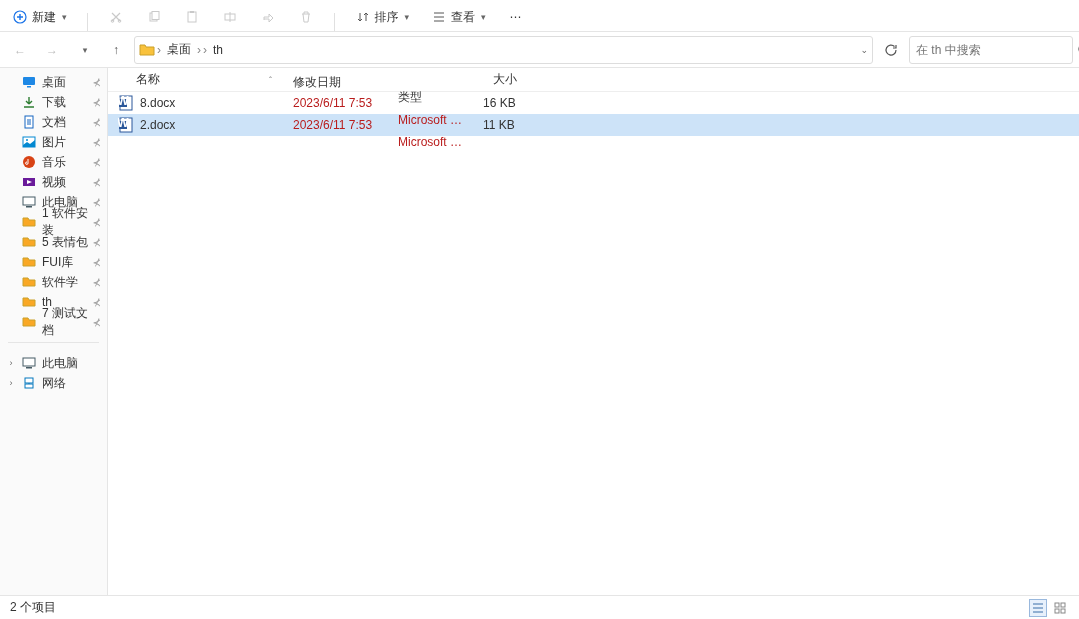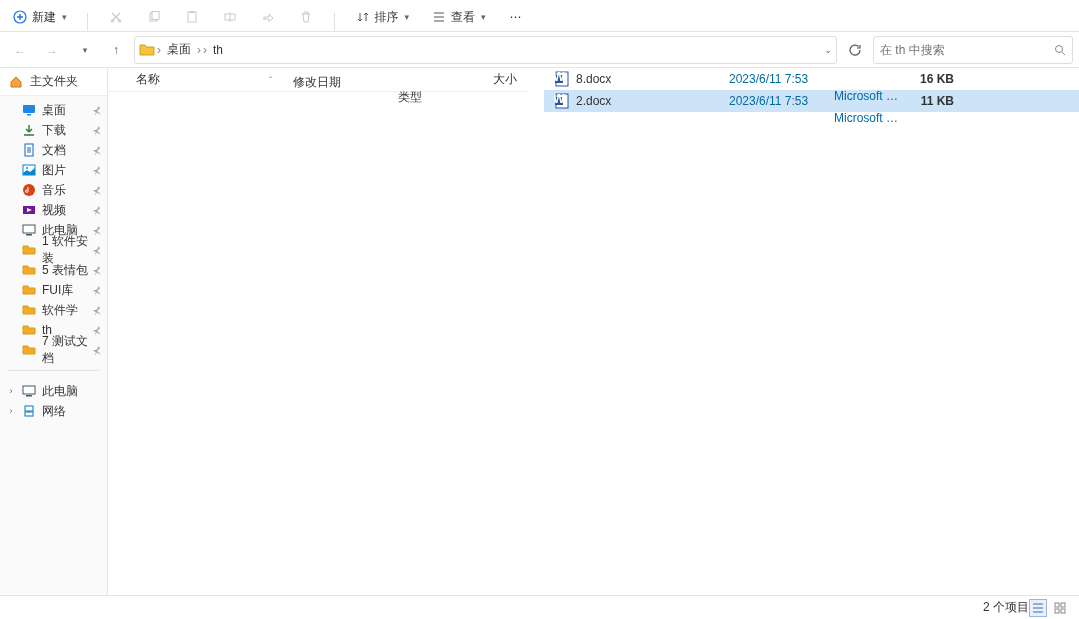--- a/index.html
+++ b/index.html
@@ -14,53 +14,53 @@
 .disabled { opacity:.45; }
 
 
 .navbar { height:36px; display:flex; align-items:center; padding:0 6px; gap:4px; border-bottom:1px solid #e5e5e5; }
 .arrow { width:28px; height:28px; display:flex; align-items:center; justify-content:center; cursor:pointer; color:#555; }
 .arrow.dis { color:#bbb; }
 .crumbs { flex:1; display:flex; align-items:center; height:28px; border:1px solid #ddd; border-radius:3px; padding:0 4px; gap:2px; }
 .crumb { padding:0 4px; cursor:pointer; }
 .csep { color:#888; }
 .refresh { width:28px; height:28px; display:flex; align-items:center; justify-content:center; cursor:pointer; }
-.search { width:200px; height:28px; border:1px solid #ddd; border-radius:3px; display:flex; align-items:center; padding:0 6px; gap:6px; color:#888; }
+.search { width:164px; height:28px; border:1px solid #ddd; border-radius:3px; display:flex; align-items:center; padding:0 6px; gap:6px; color:#888; }
 .search input { border:none; outline:none; flex:1; color:#888; background:transparent; }
 
 
 .main { flex:1; display:flex; overflow:hidden; }
 .sidebar { width:108px; border-right:1px solid #e5e5e5; display:flex; flex-direction:column; overflow-y:auto; background:#fafafa; }
 .side-head { height:28px; display:flex; align-items:center; gap:6px; padding:0 8px; background:#fff; border-bottom:1px solid #eee; font-weight:500; color:#666; }
 .side-list { padding:4px 0; }
 .side-item { height:20px; display:flex; align-items:center; padding:0 8px 0 22px; gap:6px; cursor:pointer; position:relative; }
 .pin { position:absolute; right:6px; font-size:10px; color:#999; }
 .expander { position:absolute; left:6px; font-size:9px; color:#666; width:10px; text-align:center; }
 .sicon { width:14px; height:14px; display:flex; align-items:center; justify-content:center; font-size:11px; }
 .side-div { height:1px; background:#e5e5e5; margin:6px 8px; }
 
 
-.content { flex:1; display:flex; flex-direction:row;gap:16px; }
+.content { flex:1; display:flex; flex-direction:column; }
 .cols { height:24px; display:flex; align-items:center; border-bottom:1px solid #eee; color:#555; }
 .col { padding:0 10px; display:flex; align-items:center; gap:4px; height:100%; border-right:1px solid transparent; cursor:pointer; }
 .c-name { width:175px; padding-left:28px; }
 .c-date { width:105px;align-items:flex-end; }
 .c-type { width:85px;margin-top:35px; }
 .c-size { width:55px; text-align:right; justify-content:flex-end; }
 .rows { flex:1; overflow:auto; }
 .row { height:22px; display:flex; align-items:center; cursor:pointer; }
 .row.sel { background:#cde3f8; }
 .cell { padding:0 10px; white-space:nowrap; overflow:hidden; text-overflow:ellipsis; }
 .cell.c-name { display:flex; align-items:center; gap:6px; padding-left:10px; }
-.cell.c-date, .cell.c-type { color:#0369a1; }
-.cell.c-size { text-align:right;font-weight:bold; }
+.cell.c-date, .cell.c-type { color:#b91c1c; }
+.cell.c-size { text-align:left; }
 .ficon { width:16px; height:16px; display:flex; align-items:center; justify-content:center; }
 
 
-.status { height:24px; border-top:1px solid #e5e5e5; display:flex; align-items:center; justify-content:flex-end; padding:0 10px; color:#555; }
+.status { height:24px; border-top:1px solid #e5e5e5; display:flex; align-items:center; justify-content:space-between; padding:0 10px; color:#555; }
 .views { display:flex; gap:4px; }
 .vbtn { width:18px; height:18px; display:flex; align-items:center; justify-content:center; border:1px solid transparent; cursor:pointer; }
 .vbtn.active { border-color:#99b8dd; background:#e7f0fb; }
 
 
 svg { display:block; }
 </style>
 </head>
 <body>
 
@@ -179,28 +179,20 @@
         <svg width="12" height="12" viewBox="0 0 12 12">
           <circle cx="5" cy="5" r="3.5" fill="none" stroke="#888"></circle>
           <path d="M8 8l3 3" stroke="#888"></path>
         </svg>
       </span>
   </div>
 </div>
 
 <div class="main">
   <div class="sidebar">
-    <div class="side-head">
-      <span class="ticon">
-          <svg width="14" height="14" viewBox="0 0 14 14">
-            <path d="M2 7l5-5 5 5v5H2z" fill="#f2a33c" stroke="#c87a1e"></path>
-          </svg>
-        </span>
-      <span>主文件夹</span>
-    </div>
     <div class="side-list" id="quick-list">
         <div class="side-item">
           <span class="sicon">
             <svg width="14" height="14" viewBox="0 0 14 14">
               <rect x="1" y="2" width="12" height="8" fill="#1e88e5" rx="1"></rect>
               <rect x="5" y="11" width="4" height="1.5" fill="#1e88e5"></rect>
             </svg>
           </span>
           <span>桌面</span>
           <span class="pin">⊀</span>

